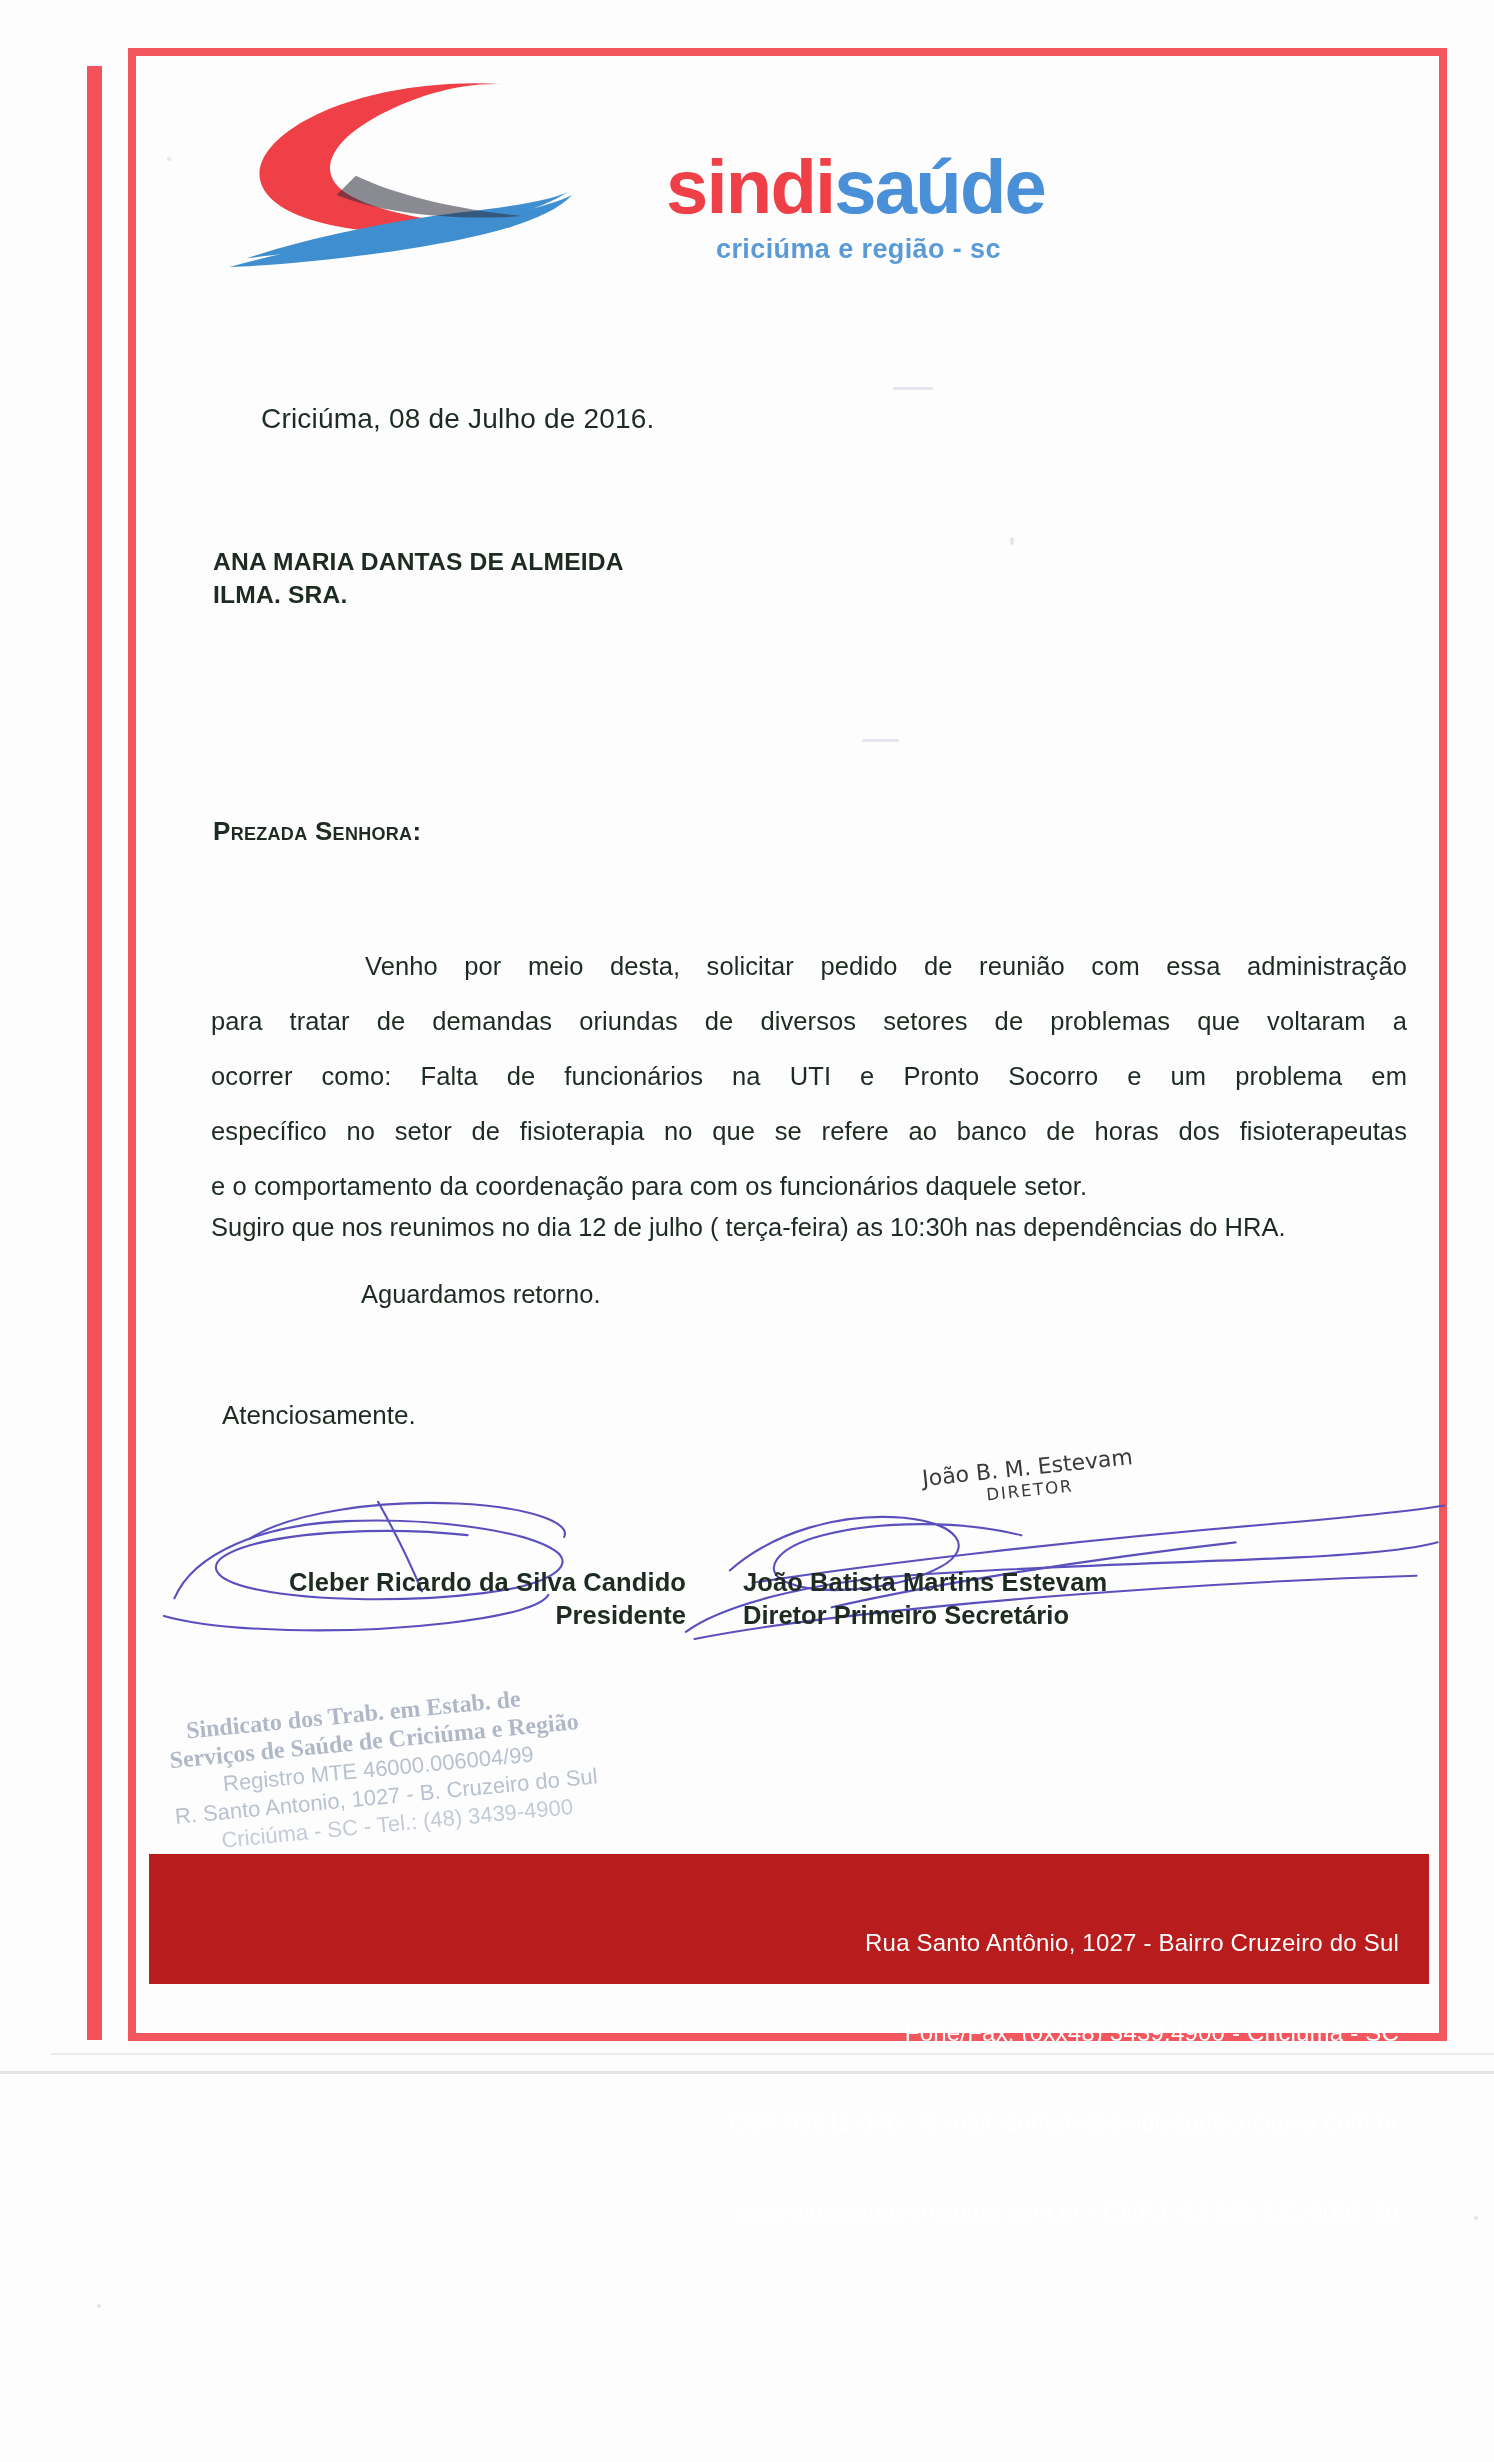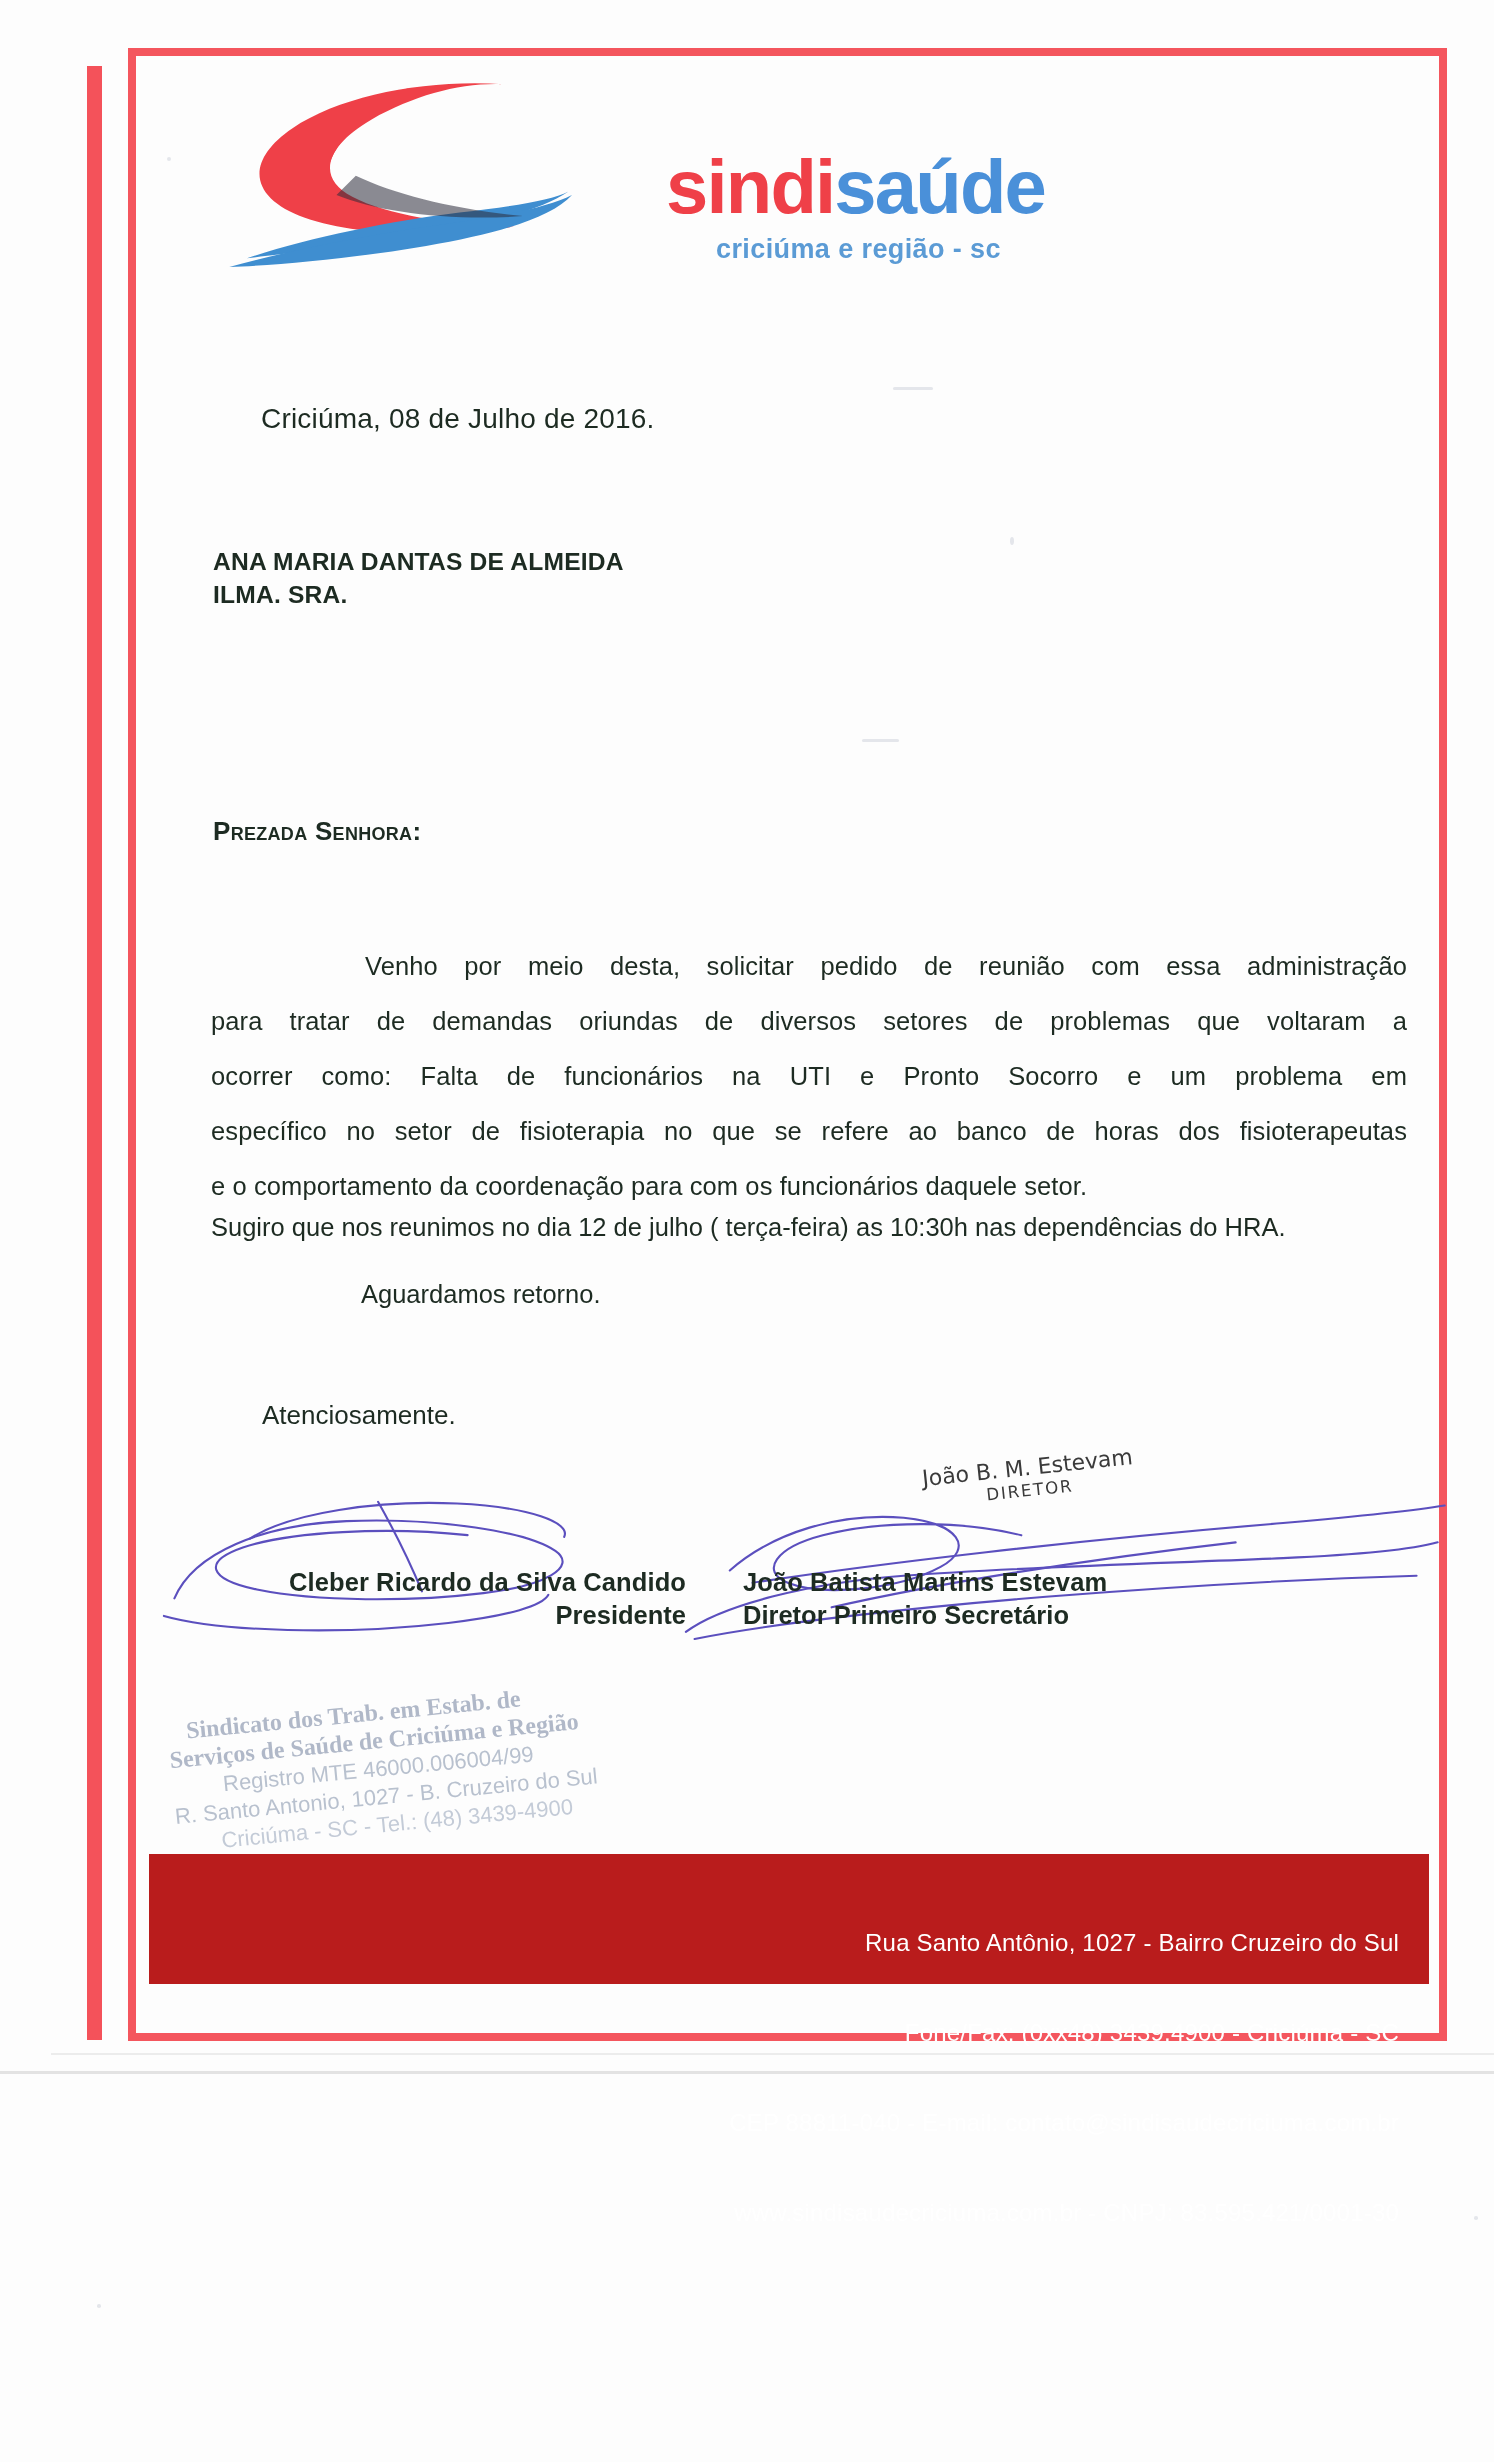--- a/index.html
+++ b/index.html
@@ -77,21 +77,21 @@
   .indent{display:inline-block;width:154px;}
 
   #para2{
     position:absolute;left:211px;top:1209px;width:1205px;
     font-size:25.5px;line-height:37px;
   }
   #aguardamos{
     position:absolute;left:361px;top:1280px;font-size:25.5px;
   }
   #atenciosamente{
-    position:absolute;left:222px;top:1400px;font-size:26px;margin-left:40px;
+    position:absolute;left:222px;top:1400px;font-size:26px;
   }
 
   
   #sig-left{
     position:absolute;left:220px;top:1568px;width:466px;text-align:right;
   }
   #sig-right{
     position:absolute;left:743px;top:1568px;width:492px;text-align:left;
   }
   .sig-name{font-size:25.5px;font-weight:700;letter-spacing:0.1px;}

